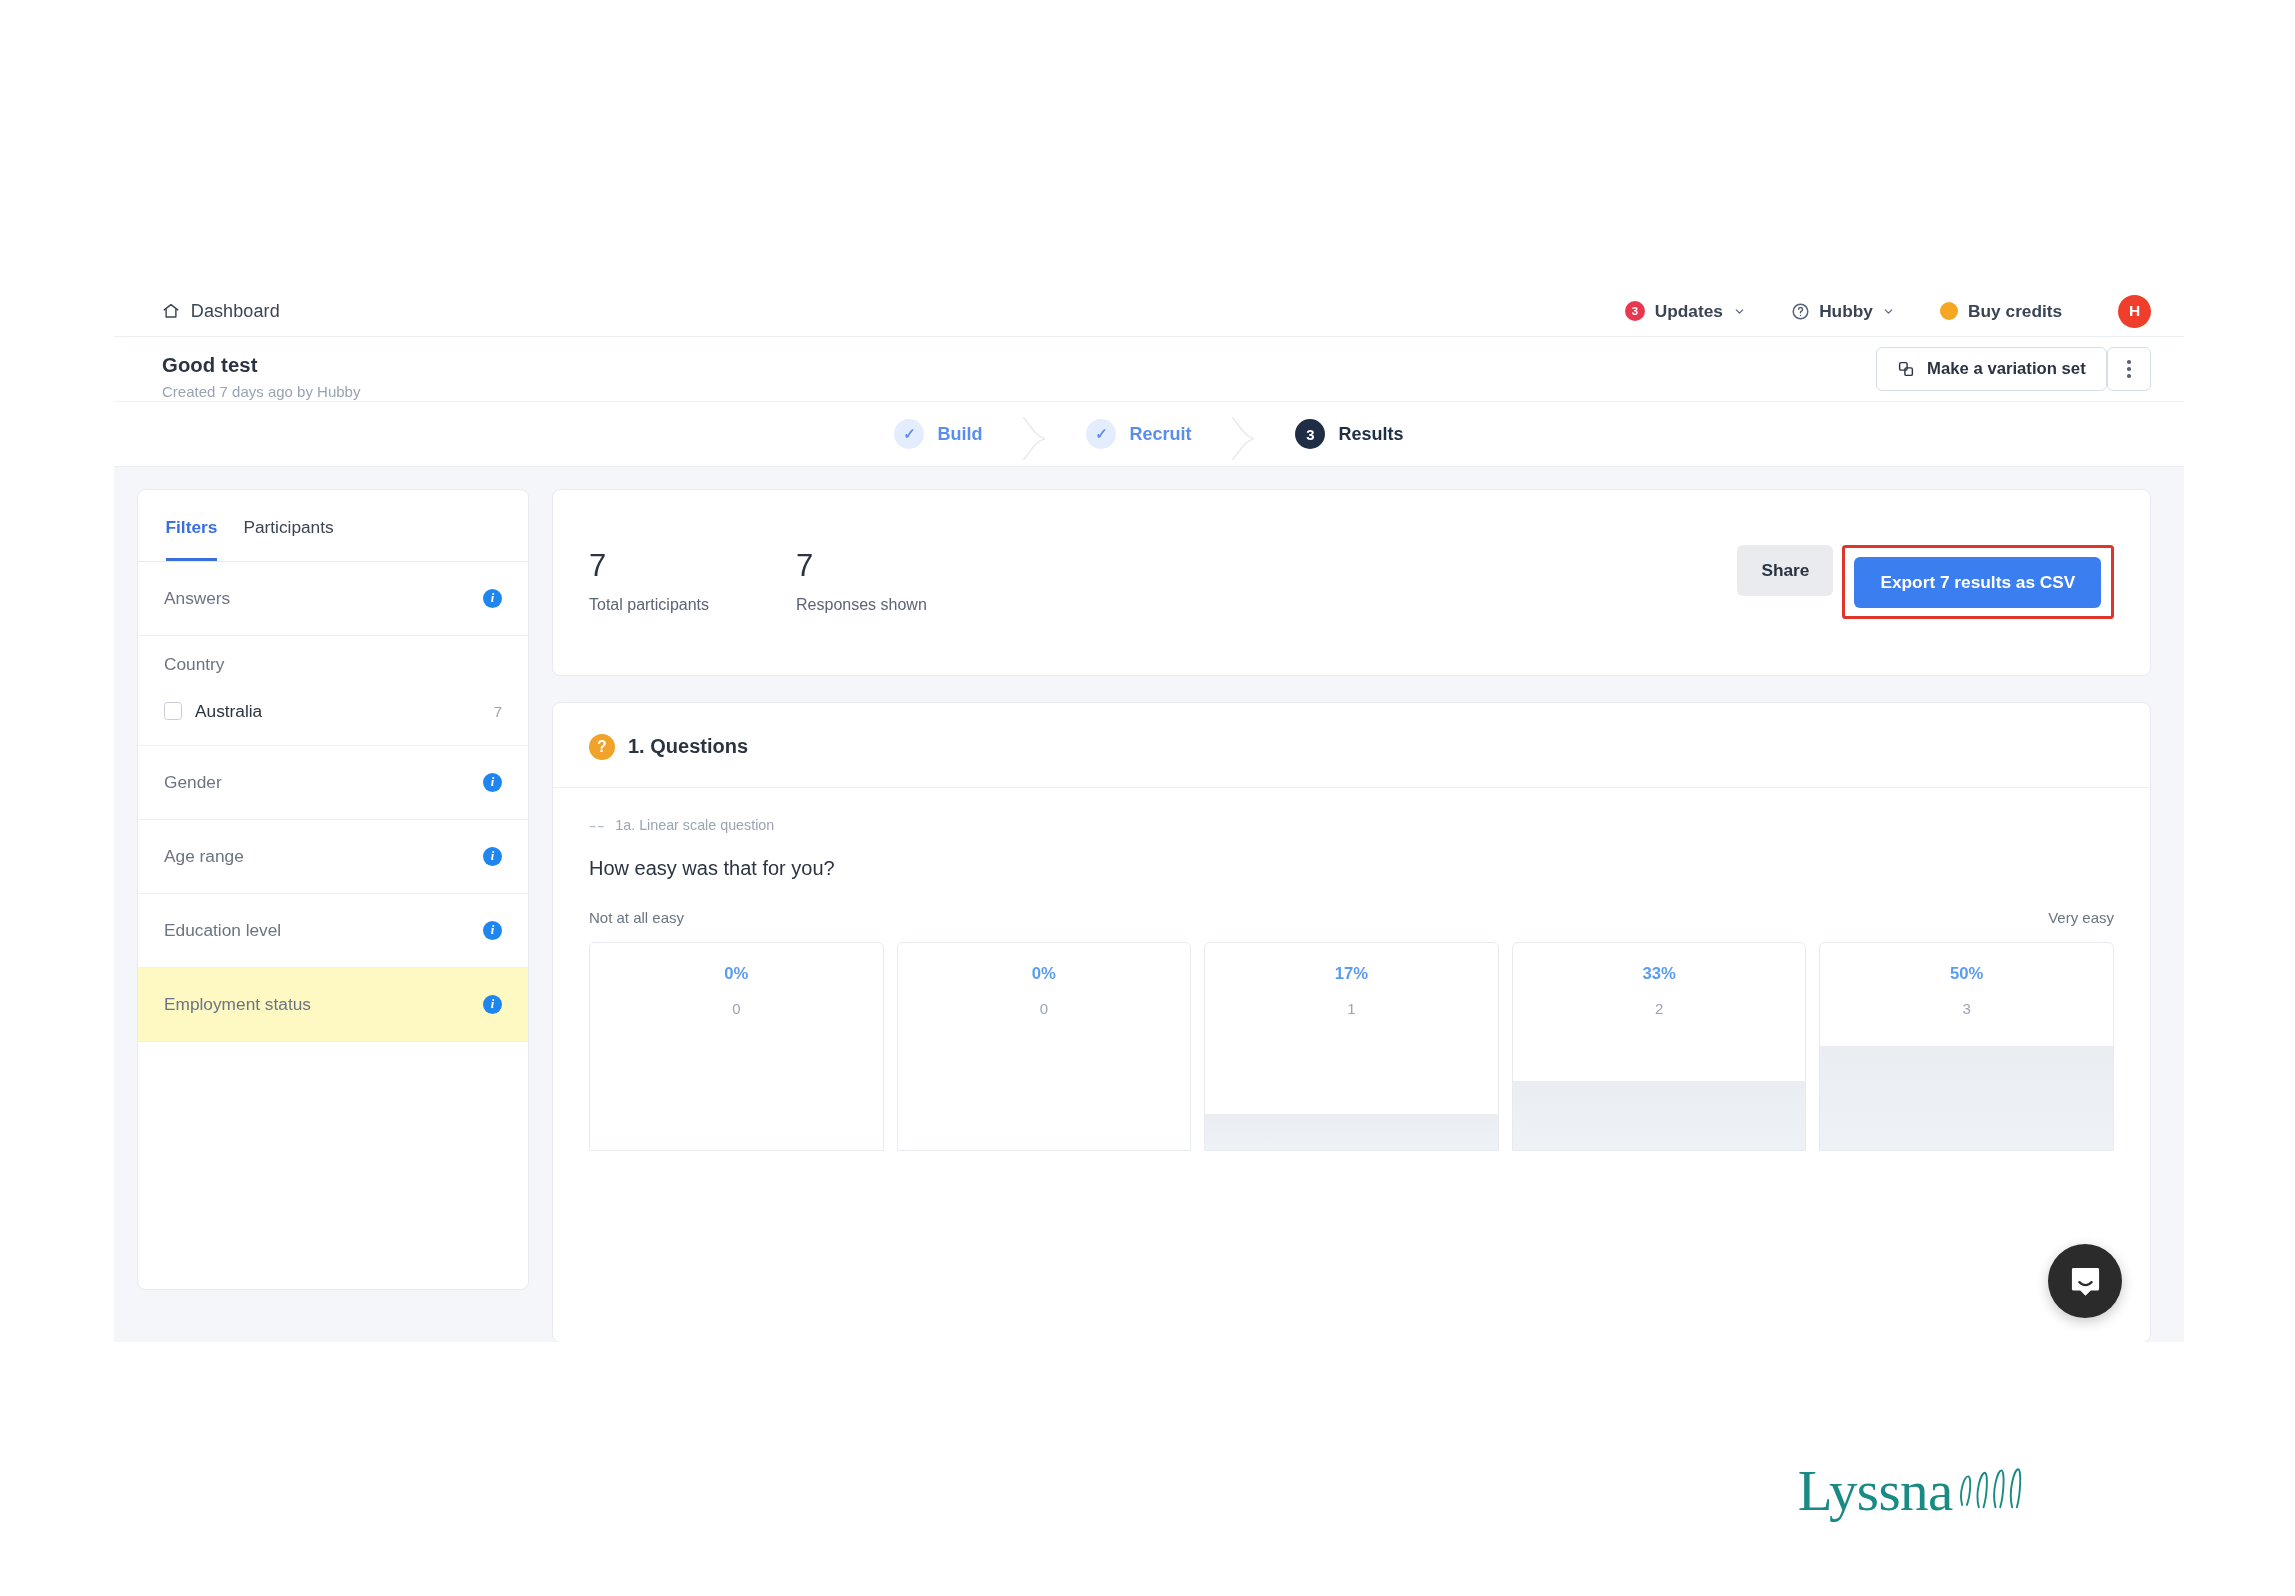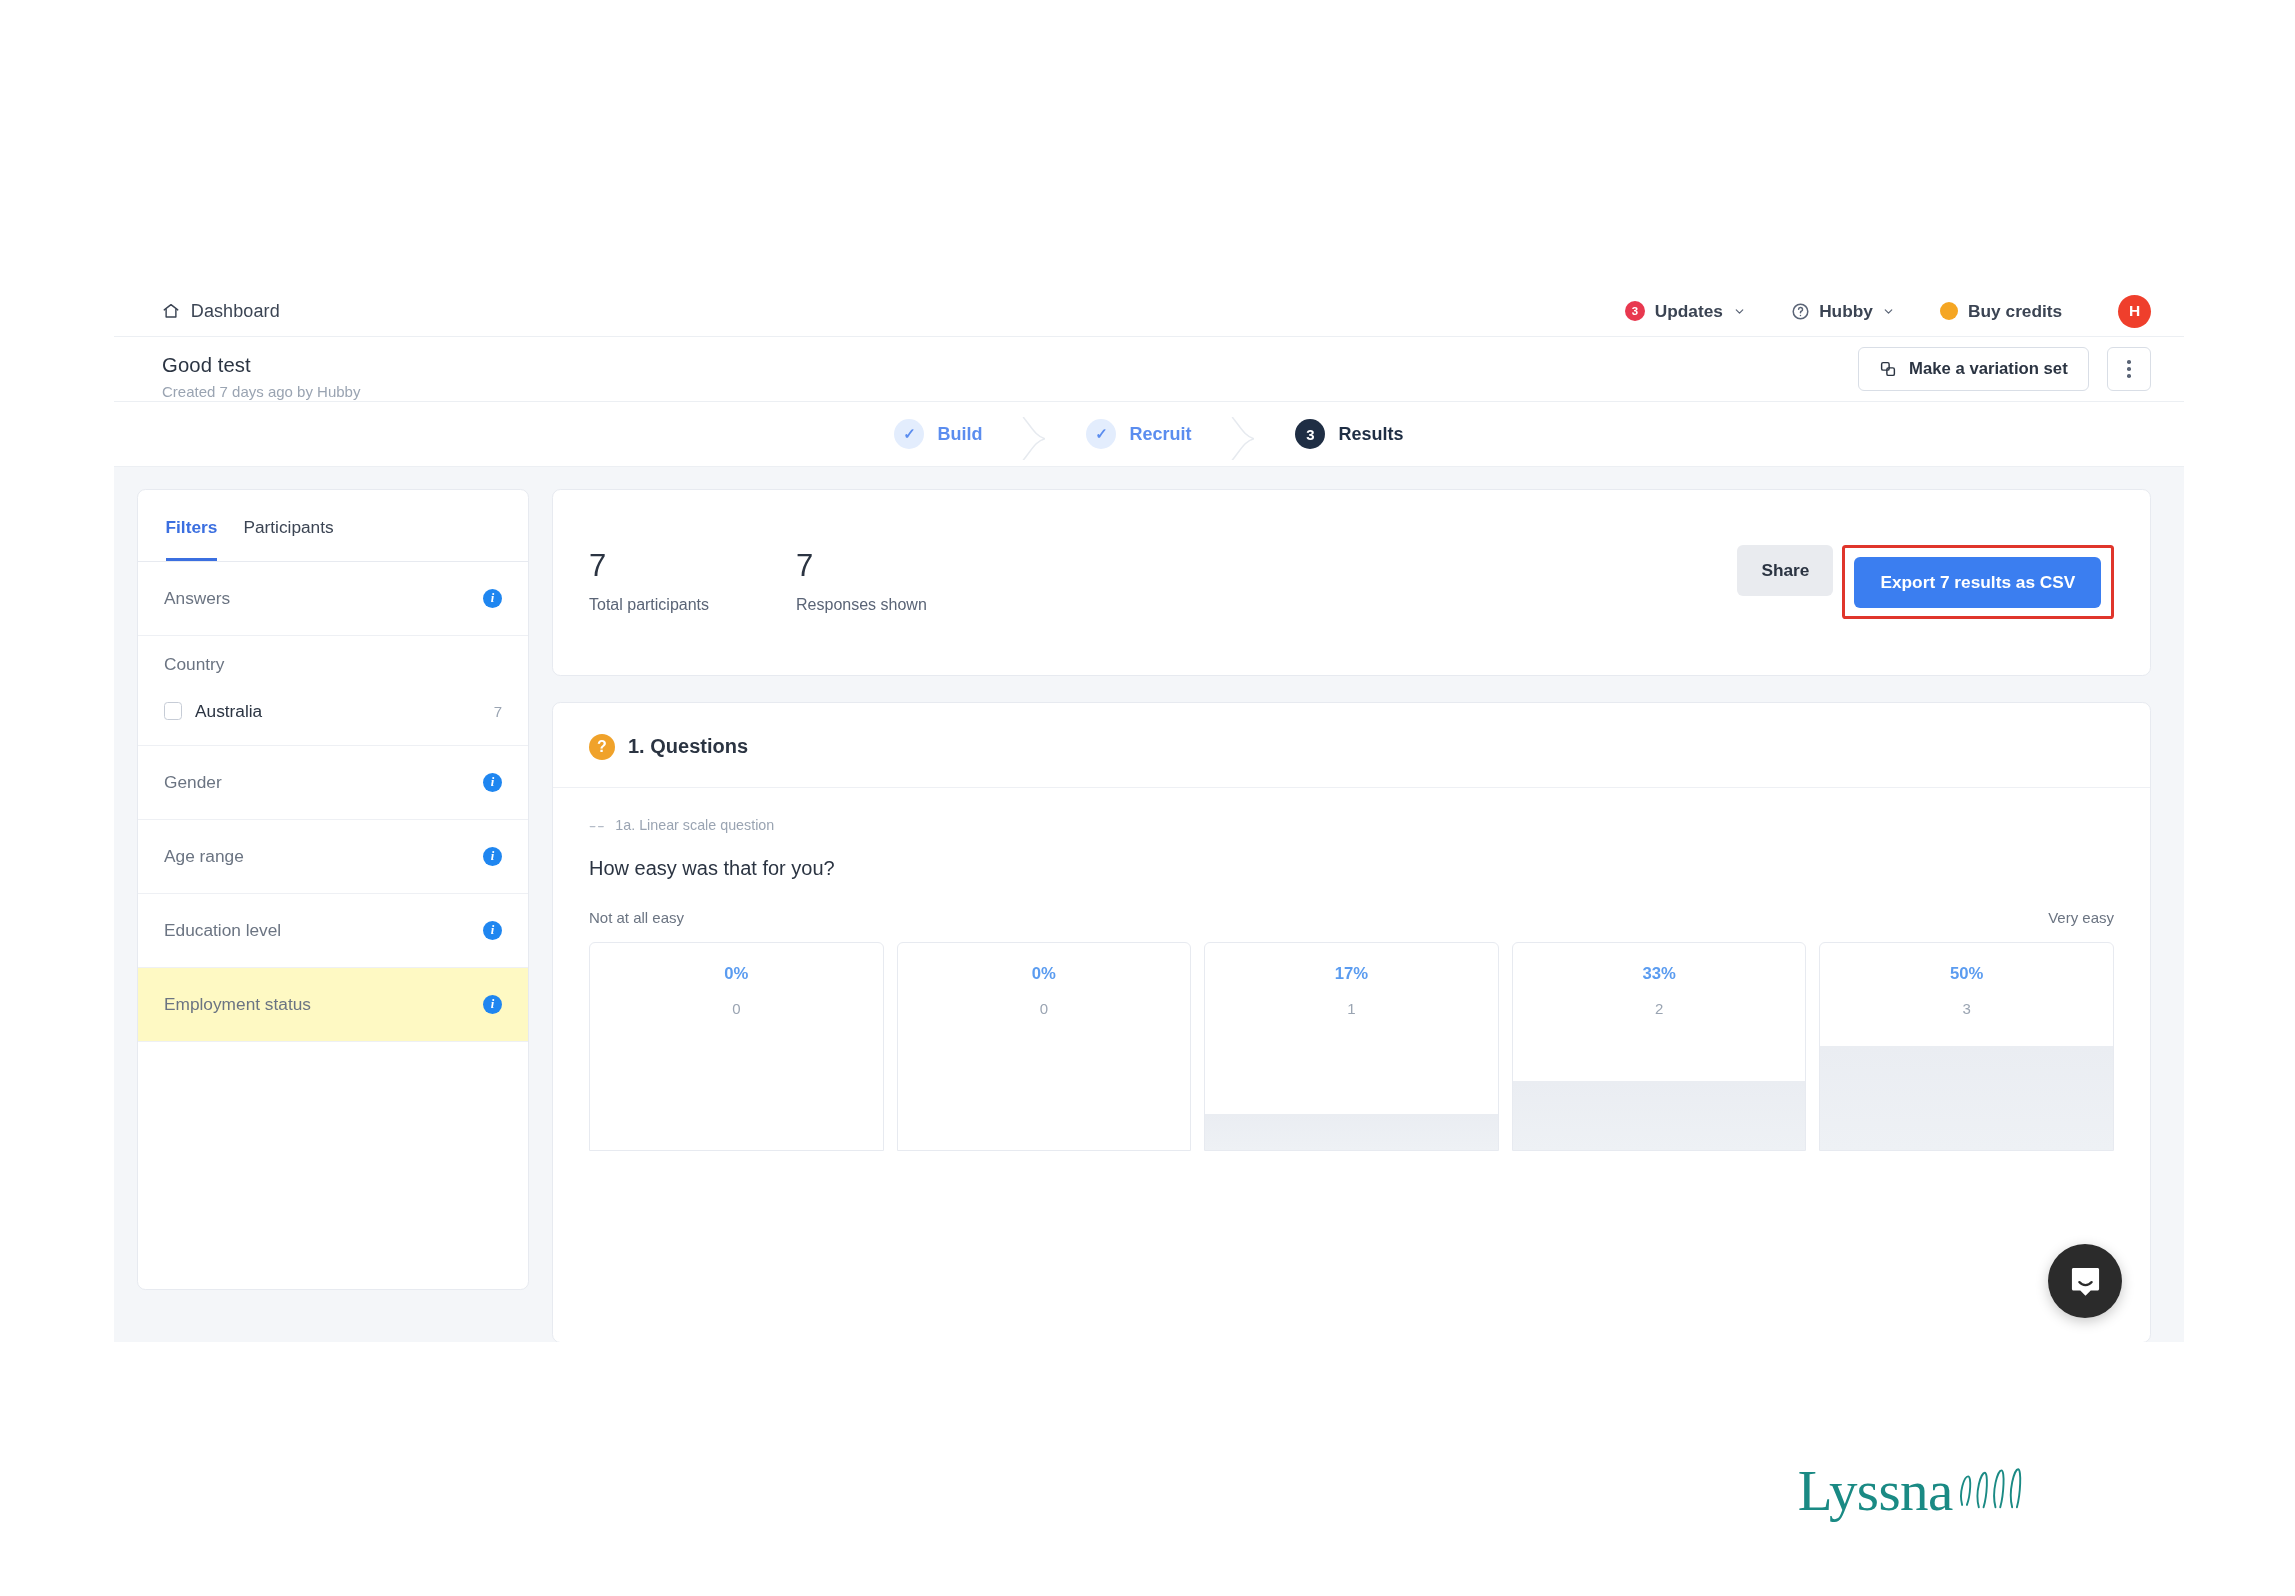--- a/index.html
+++ b/index.html
@@ -58,23 +58,23 @@
   }
 
   
   .titlebar {
     height: 65px; background: #ffffff;
     display: flex; align-items: center;
     padding: 0 33px 0 48px;
     border-bottom: 0.6px solid #eceff3;
   }
   .title-block { display: flex; flex-direction: column; gap: 5.4px; }
-  .test-title { font-size: 20.3px; font-weight: 400; color: #2b3442; letter-spacing: 0.1px; margin-top: 16px; }
+  .test-title { font-size: 20.3px; font-weight: 700; color: #2b3442; letter-spacing: 0.1px; margin-top: 16px; }
   .test-sub   { font-size: 15px; color: #9aa4b2; }
-  .title-actions { margin-left: auto; display: flex; align-items: center; gap: 18px; }
+  .title-actions { margin-left: auto; display: flex; align-items: center; gap: 0; }
   .btn-outline {
     height: 44px; padding: 0 20.3px;
     display: flex; align-items: center; gap: 12px;
     border: 0.6px solid #d9dee6; border-radius: 6px;
     background: #ffffff; color: #2b3442;
     font-size: 16.7px; font-weight: 700;
     cursor: pointer;
   }
   .copy-icon { width: 18px; height: 18px; display: block; }
   .btn-kebab {

